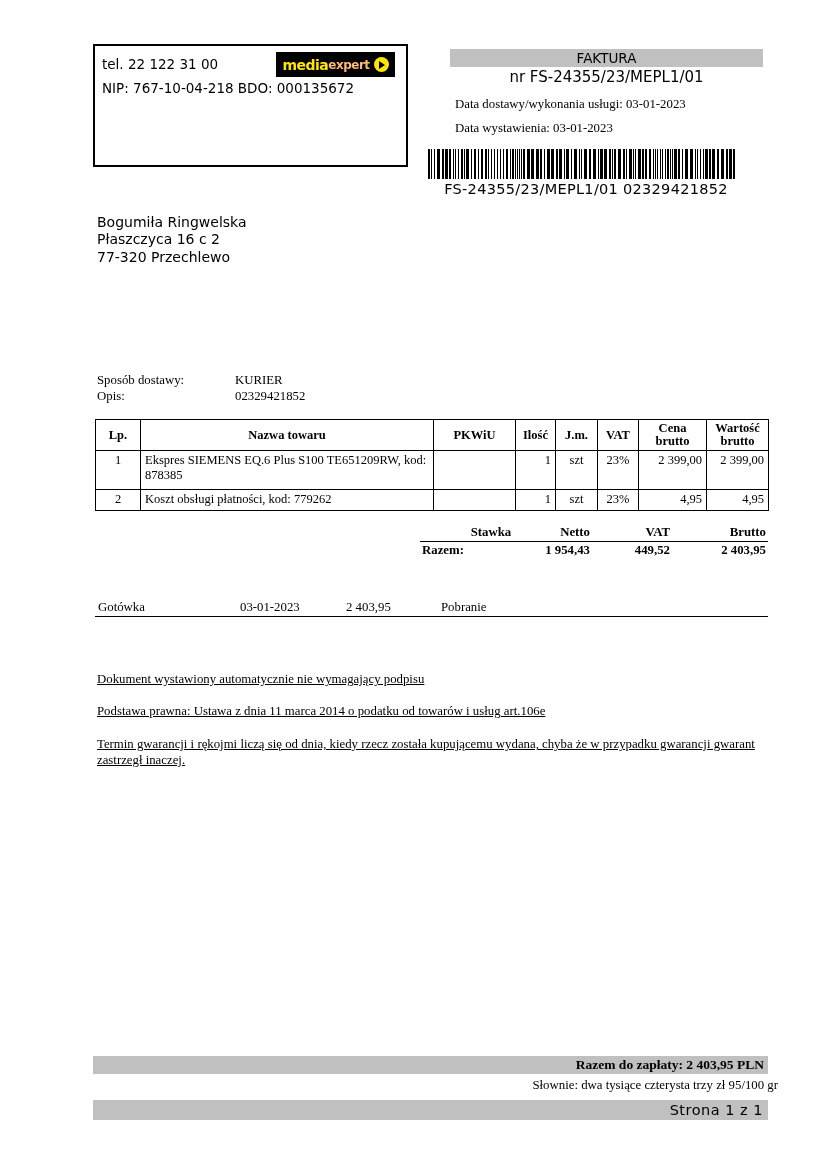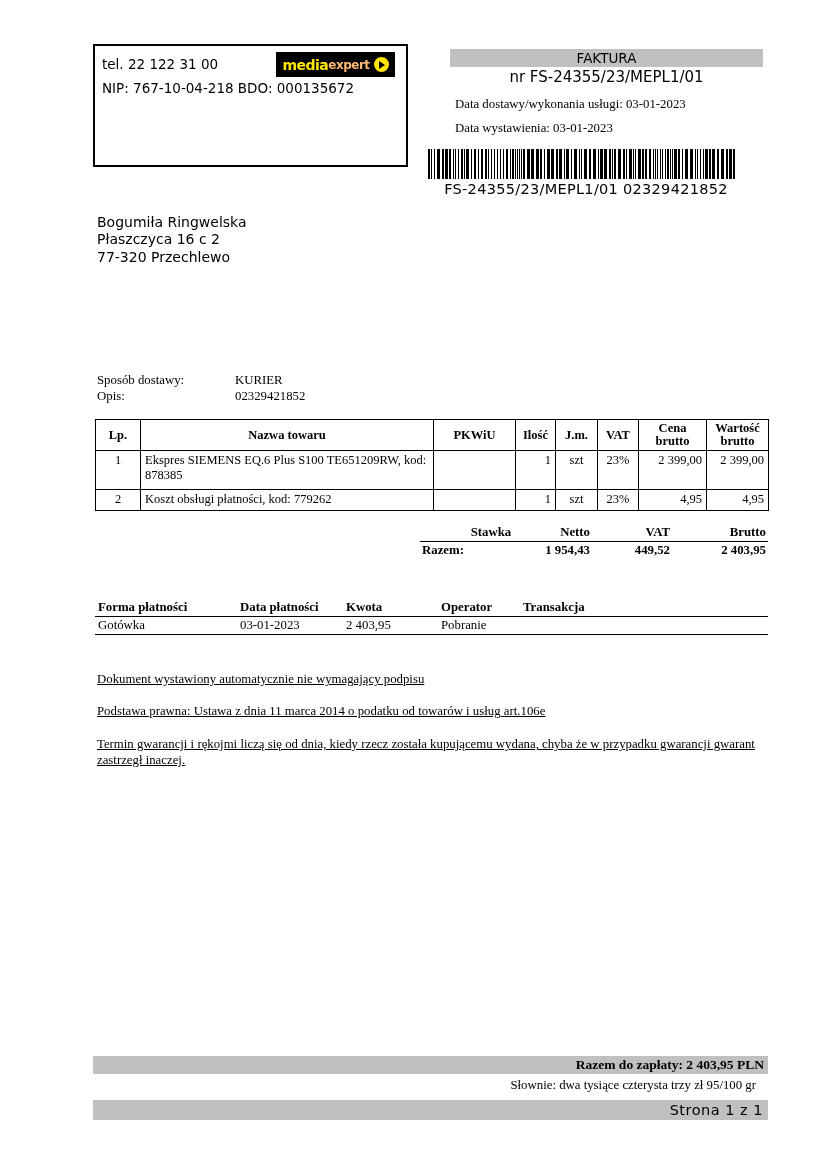--- a/index.html
+++ b/index.html
@@ -73,21 +73,21 @@
 
   
   .note { left:97px; width:672px; font-size:12.8px; line-height:16px;text-decoration:underline; }
   .note-1 { top:671px; }
   .note-2 { top:703px; }
   .note-3 { top:736px; }
 
   
   .total-bar { left:93px; top:1056px; width:675px; height:18px; background:#c0c0c0;
                text-align:right; font-weight:bold; font-size:13.5px; line-height:18px; padding-right:4px; }
-  .in-words { left:85px; top:1078px; width:675px; text-align:right; font-size:12.8px; padding-right:4px; }
+  .in-words { left:107px; top:1078px; width:675px; text-align:right; font-size:12.8px; padding-right:4px; }
   .page-bar { left:93px; top:1100px; width:675px; height:20px; background:#c0c0c0;
               text-align:right; font-size:14.5px; line-height:20px; padding-right:5px; letter-spacing:0.5px; }
 </style>
 </head>
 <body>
 
 <div class="abs seller-box sans">
   <div class="seller-line">tel. 22 122 31 00</div>
   <div class="seller-line">NIP: 767-10-04-218 BDO: 000135672</div>
   <div class="logo">
@@ -383,27 +383,20 @@
 
 <table class="abs payment-table serif">
   <colgroup>
     <col style="width:142px">
       <col style="width:106px">
       <col style="width:95px">
       <col style="width:82px">
       <col style="width:248px">
   </colgroup>
   <tbody>
-      <tr class="pay-header">
-    <td>Forma płatności</td>
-    <td>Data płatności</td>
-    <td>Kwota</td>
-    <td>Operator</td>
-    <td>Transakcja</td>
-  </tr>
   <tr class="pay-row">
     <td>Gotówka</td>
     <td>03-01-2023</td>
     <td>2 403,95</td>
     <td>Pobranie</td>
     <td></td>
   </tr>
 </tbody>
   </table>
 

